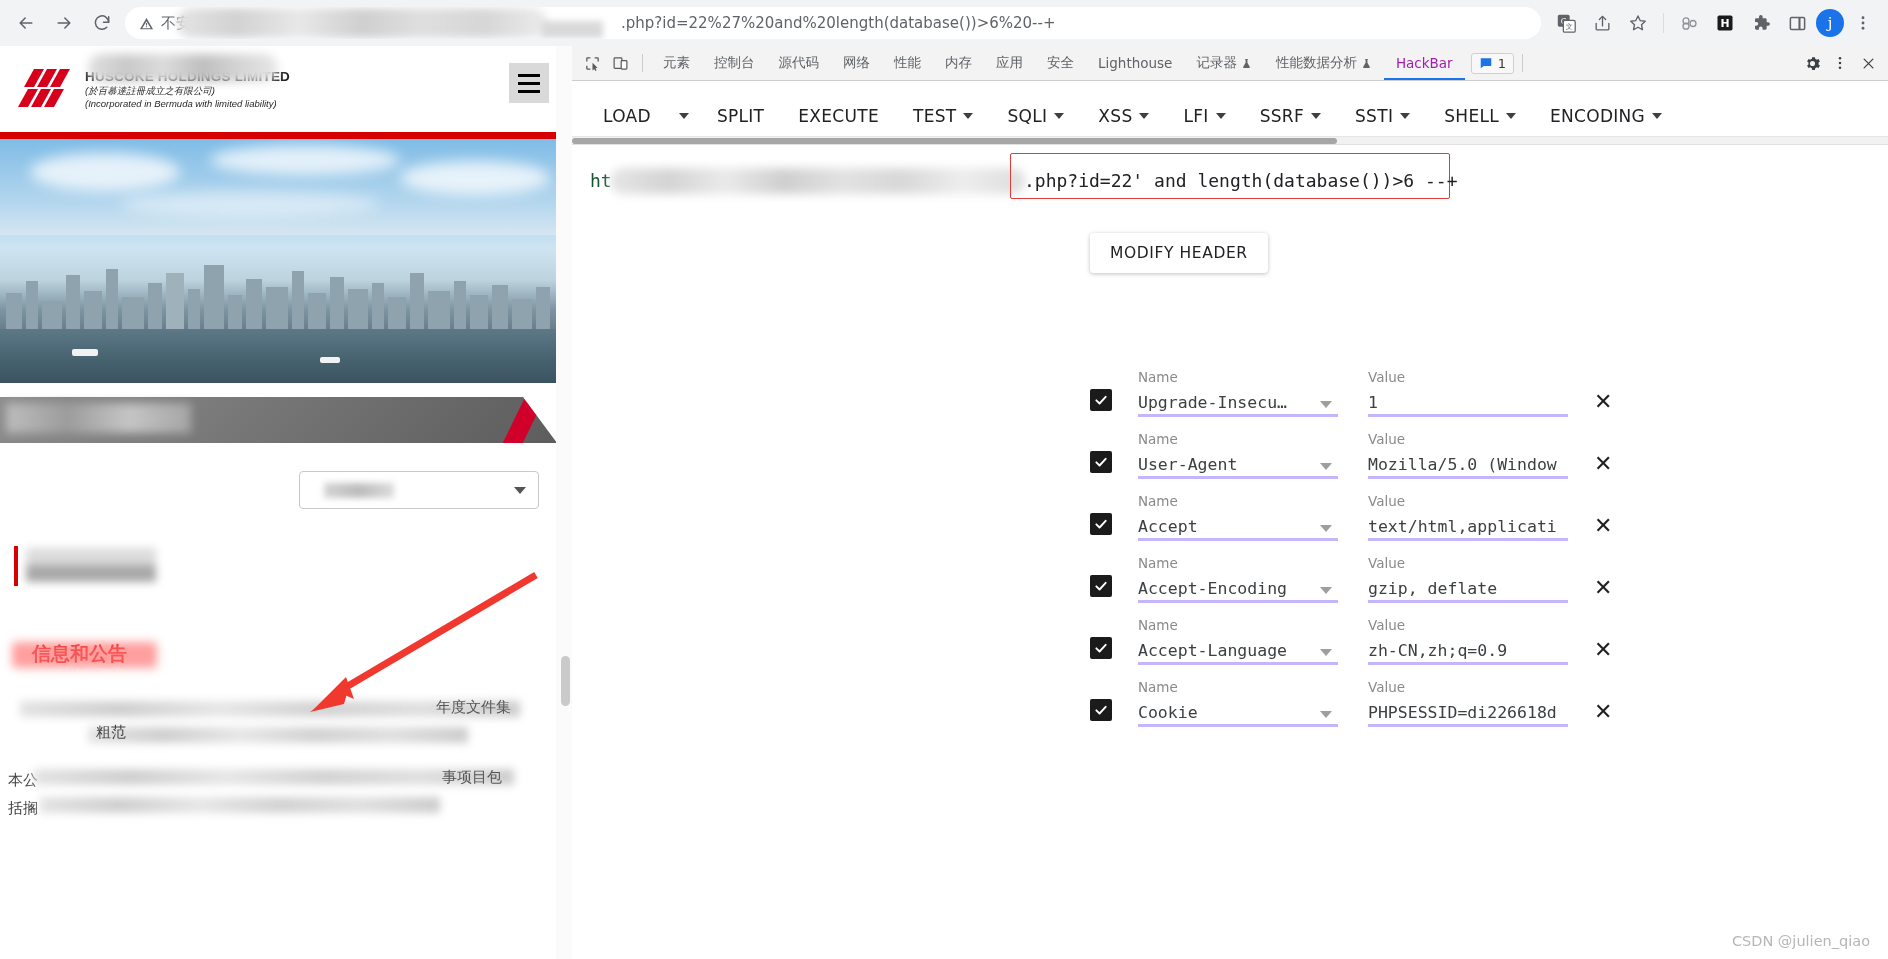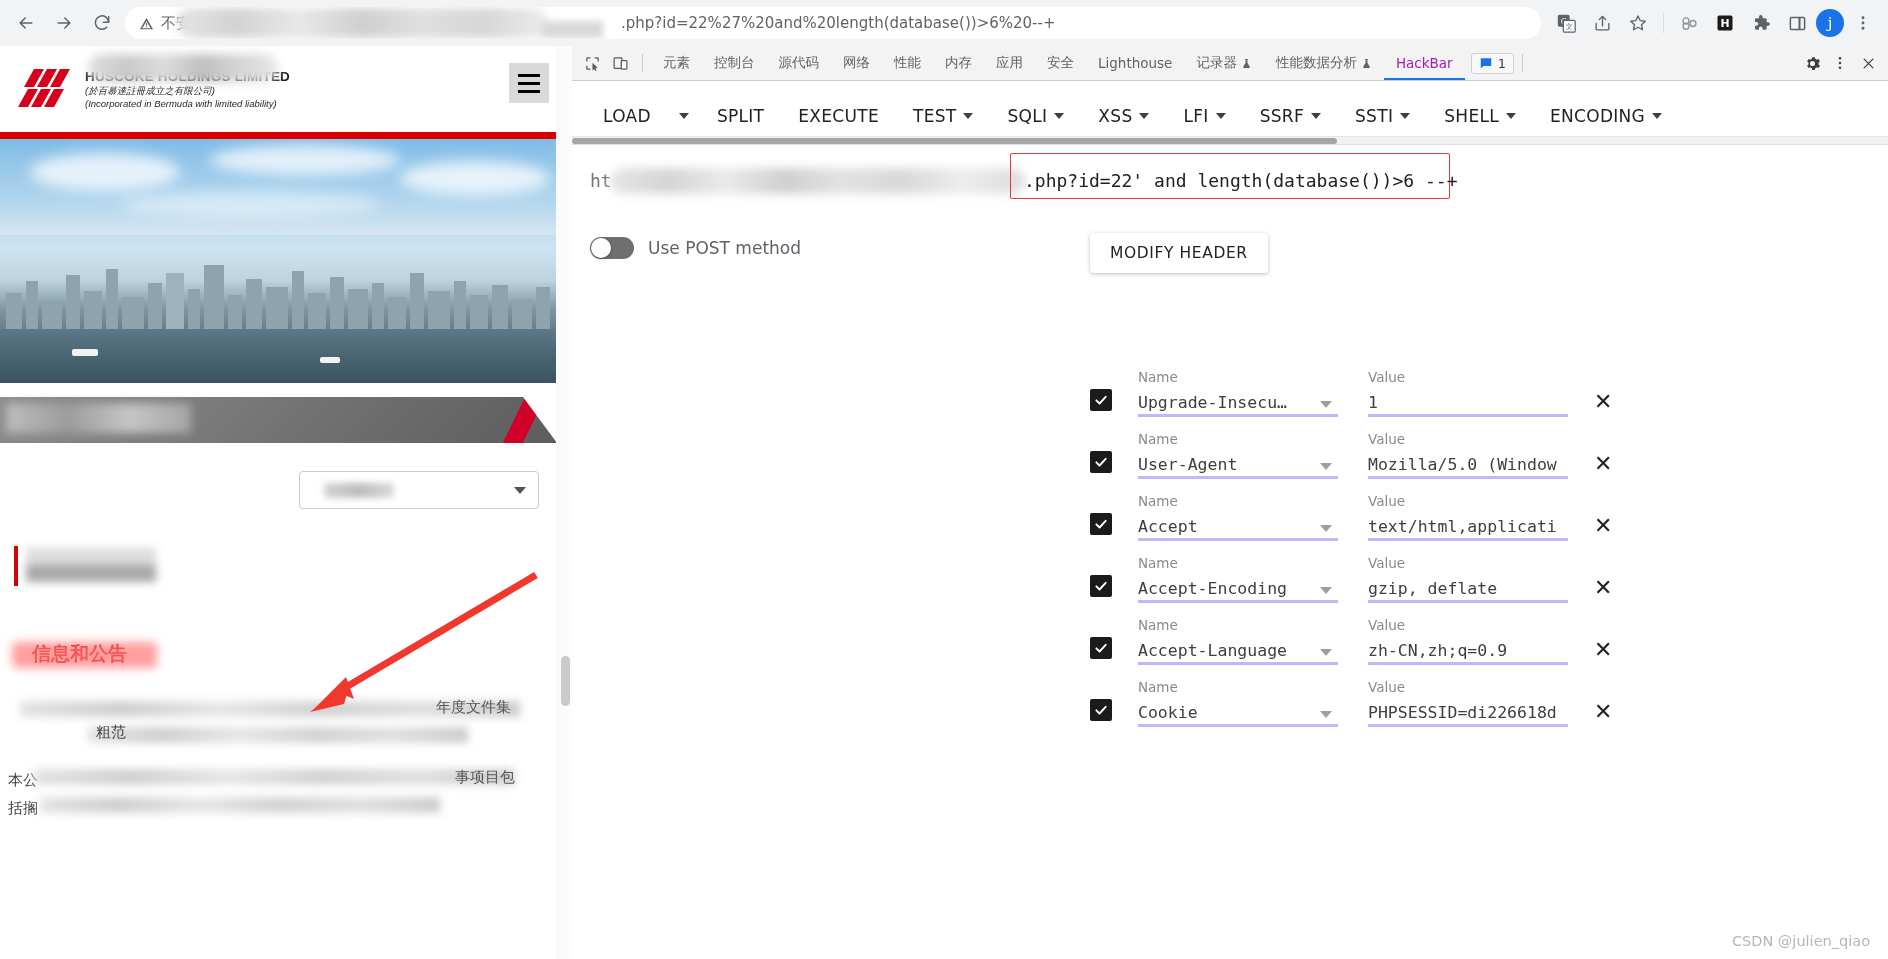--- a/index.html
+++ b/index.html
@@ -298,21 +298,21 @@
     position: absolute; left: 20px; top: 7px; width: 415px; height: 26px;
     background: linear-gradient(90deg,#e6e6e6 0%,#d4d4d4 14%,#eaeaea 28%,#cfcfcf 42%,#e2e2e2 56%,#d8d8d8 70%,#ededed 85%,#dddddd 100%);
     filter: blur(5px); border-radius: 13px;
   }
   .url-redbox {
     position: absolute; left: 420px; top: -8px; width: 440px; height: 46px;
     border: 1.5px solid #e03a3a; border-radius: 2px;
   }
   .url-pre {
     position: absolute; left: 0; top: 9px;
-    font-family: "DejaVu Sans Mono", monospace; font-size: 18px; color:#737373;
+    font-family: "DejaVu Sans Mono", monospace; font-size: 18px; color:#14532d;
   }
   .url-payload {
     position: absolute; left: 434px; top: 9px;
     font-family: "DejaVu Sans Mono", monospace; font-size: 18px; color:#202124;
     white-space: nowrap;
   }
 
   .options-row {
     position: relative; margin-top: 34px; height: 48px; width: 1280px;
   }
@@ -574,21 +574,21 @@
       <span class="pline" style="left:80px;top:26px;width:380px"></span>
       <span class="ptext" style="left:88px;top:22px">粗范</span>
       <span class="ptext" style="left:428px;top:-3px;color:#555">年度文件集</span>
     </div>
 
     <div class="para2">
       <span class="ptext" style="left:0;top:0">本公</span>
       <span class="ptext" style="left:0;top:28px">括搁</span>
       <span class="pline" style="left:26px;top:-2px;width:480px"></span>
       <span class="pline" style="left:32px;top:26px;width:400px"></span>
-      <span class="ptext" style="left:447px;top:-3px;color:#555">事项目包</span>
+      <span class="ptext" style="left:434px;top:-3px;color:#555">事项目包</span>
     </div>
 
     <svg class="arrow-svg" width="240" height="145" viewBox="0 0 240 145">
       <line x1="236" y1="4" x2="36" y2="122" stroke="#f0382f" stroke-width="7"></line>
       <polygon points="12,140 46,106 54,128 40,122" fill="#f0382f"></polygon>
       <polygon points="10,141 50,112 44,133" fill="#f0382f"></polygon>
     </svg>
 
     <div class="page-scrollbar">
       <div class="page-thumb"></div>
@@ -739,26 +739,20 @@
 
       <div class="url-row">
         <div class="url-input"></div>
         <span class="url-pre">ht</span>
         <span class="url-blur"></span>
         <span class="url-redbox"></span>
         <span class="url-payload">.php?id=22' and length(database())&gt;6 --+</span>
       </div>
 
       <div class="options-row">
-        <div class="toggle-wrap">
-          <div class="toggle">
-            <span class="toggle-knob"></span>
-          </div>
-          <span class="toggle-label">Use POST method</span>
-        </div>
         <div class="modify-header-btn">MODIFY HEADER</div>
       </div>
 
       <div class="headers">
 
         <div class="hdr-row">
           <div class="hdr-check">
             <svg width="14" height="14" viewBox="0 0 24 24" fill="none" stroke="#fff" stroke-width="3.2" stroke-linecap="round" stroke-linejoin="round">
                 <path d="M4 12.5l5.5 5.5L20 6.5"></path>
               </svg>

